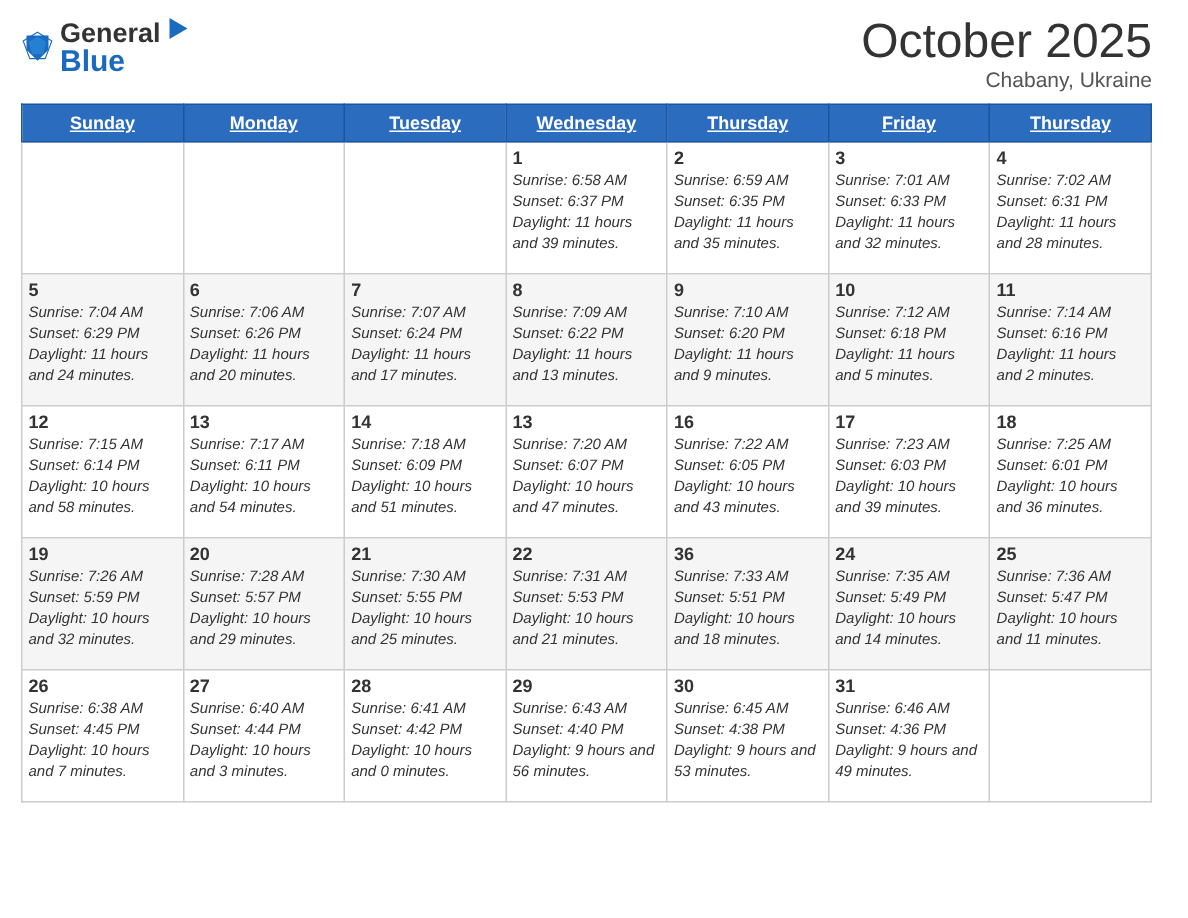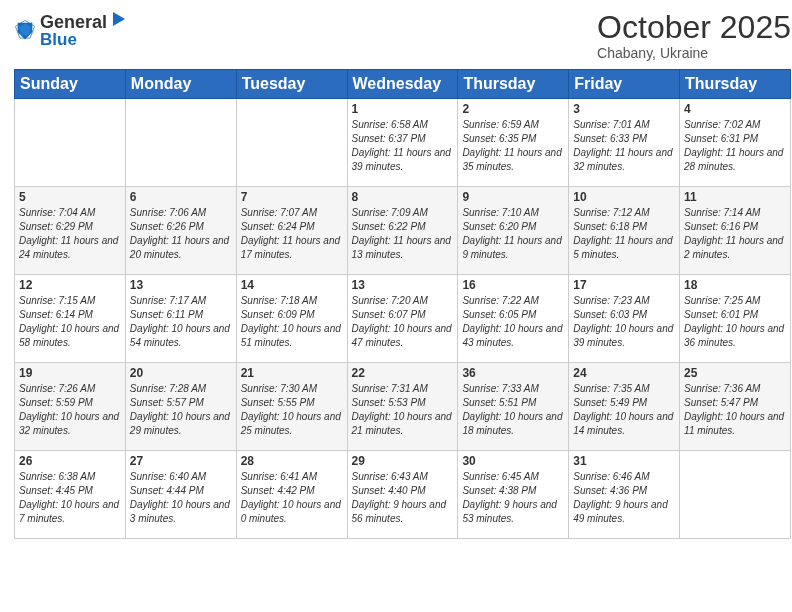--- a/index.html
+++ b/index.html
@@ -5,75 +5,76 @@
     * { box-sizing: border-box; margin: 0; padding: 0; }
     body {
       font-family: Arial, sans-serif;
       background: #fff;
       width: 792px;
       height: 612px;
       overflow: hidden;
     }
     .container {
       width: 792px;
-      padding: 10px 1px 6px 14px;
+      padding: 10px 24px 6px 14px;
     }
     .header {
       display: flex;
       justify-content: space-between;
       align-items: flex-start;
       margin-bottom: 8px;
     }
     .logo {
       display: flex;
       align-items: center;
       gap: 4px;
     }
     .logo-text-general {
       font-size: 18px;
       font-weight: bold;
       color: #333;
       line-height: 1;
     }
     .logo-text-blue {
-      font-size: 17px;
+      font-size: 20px;
       font-weight: bold;
       color: #1a6bbf;
       line-height: 1;
     }
     .logo-icon {
       width: 22px;
       height: 22px;
     }
     .title-block {
-      text-align: left;
+      text-align: right;
     }
     .month-title {
       font-size: 32px;
       font-weight: normal;
       color: #333;
       line-height: 1.1;
     }
     .subtitle {
       font-size: 14px;
       color: #555;
     }
     .calendar {
       width: 100%;
       border-collapse: collapse;
       border: 1px solid #ccc;
     }
     .calendar th {
       background-color: #2b6cbf;
       color: #fff;
-      font-size: 16px;
-      font-weight: bold;
-      text-align: left;
+      font-size: 12px;
+      font-weight: bold;
+      text-align: center;
       padding: 5px 5px;
       border: 1px solid #1a55a0;
+      text-decoration: underline;
     }
     .calendar td {
       width: calc(100% / 7);
       vertical-align: top;
       border: 1px solid #ccc;
       padding: 3px 4px;
       font-size: 9.5px;
       color: #333;
       height: 88px;
       background: #fff;

